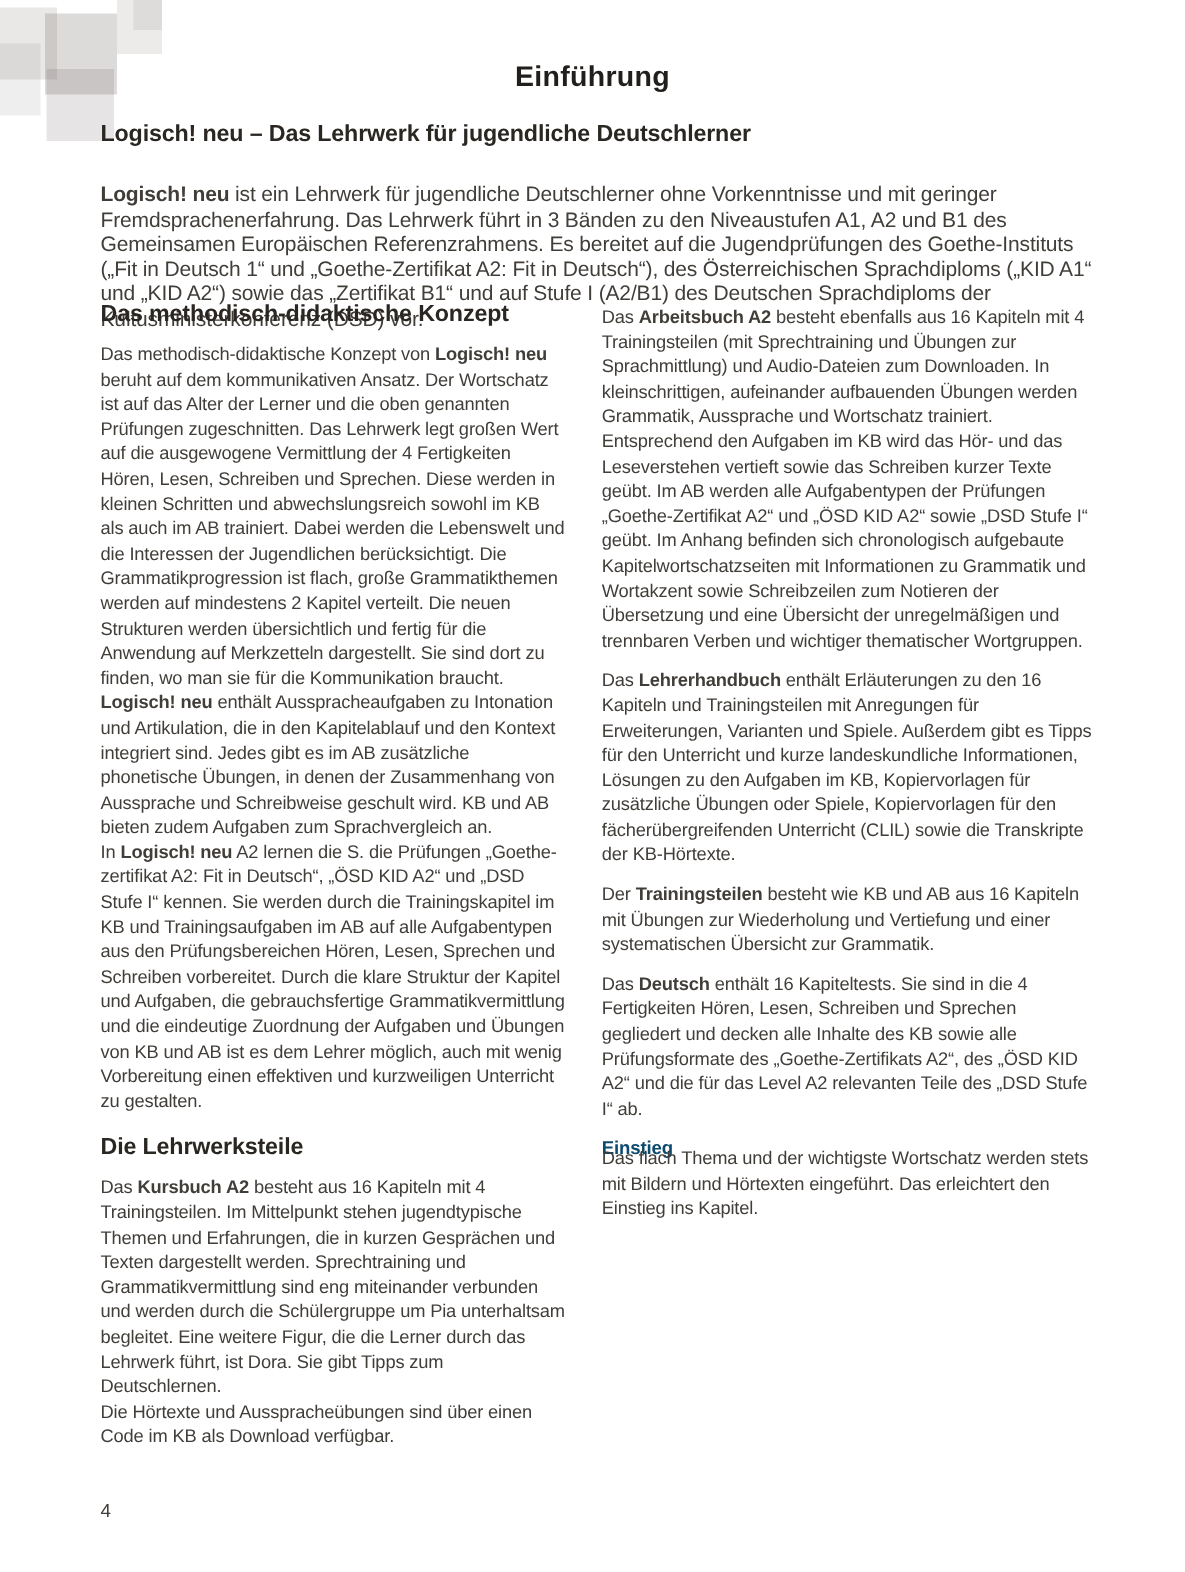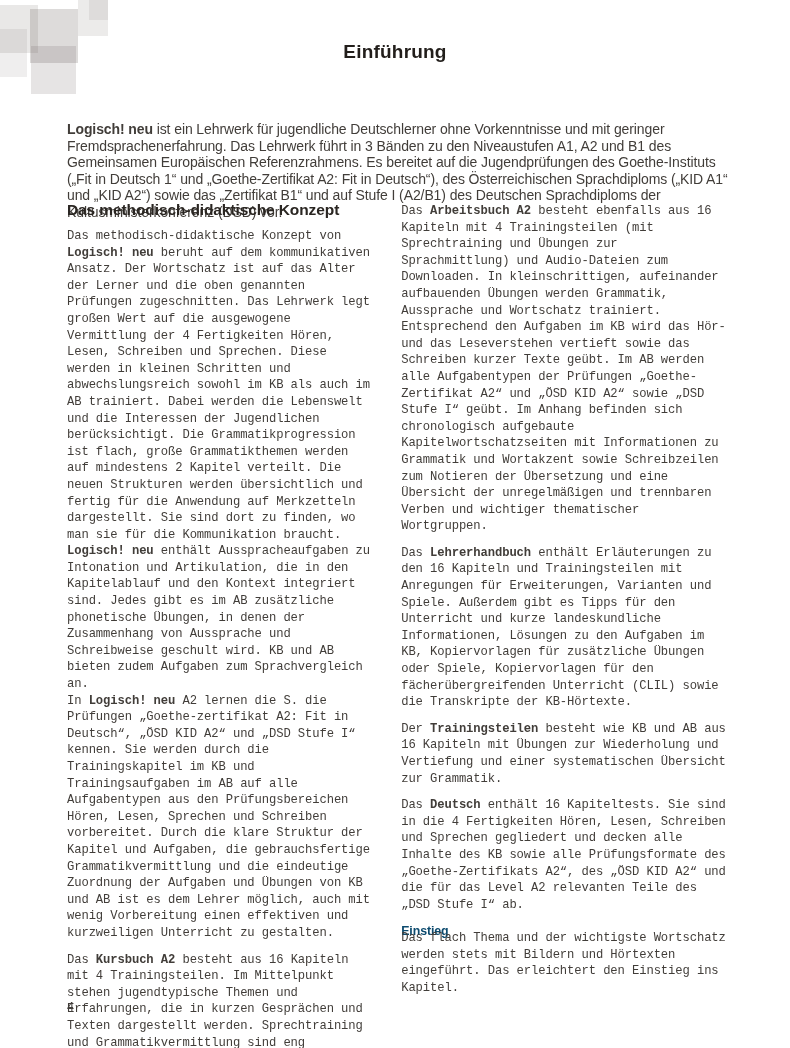--- a/index.html
+++ b/index.html
@@ -21,21 +21,21 @@
     position:absolute;top:107px;left:67px;width:664px;
     font-size:14px;line-height:16.6px;color:#413d39;letter-spacing:-.1px;
   }
   .columns{
     position:absolute;top:203px;left:67px;width:662px;
     display:flex;gap:24px;align-items:flex-start;color:#413d39;
   }
   .col{font-size:12.2px;line-height:16.6px;letter-spacing:-.1px;}
   .col-left{width:316px;}
   .col-right{width:334px;}
-  .col p{margin:0 0 10px;font-family:Liberation Mono, monospace;}
+  .col p{margin:0 0 10px;}
   .col p.cont{margin-top:-10px;}
   .col h2{
     font-size:15.5px;font-weight:bold;color:#2a2622;
     margin:14px 0 9px;line-height:18px;letter-spacing:-.1px;
   }
   .col h2:first-child{margin-top:-2px;}
   .col h3{
     font-size:12.4px;font-weight:bold;color:#0c4a6e;
     margin:0;line-height:16.6px;
   }
@@ -53,30 +53,33 @@
       <div class="sq" style="left: 0px; top: 5px; width: 38px; height: 48px; background: rgba(99, 90, 85, 0.14);"></div>
       <div class="sq" style="left: 0px; top: 29px; width: 27px; height: 48px; background: rgba(99, 90, 85, 0.1);"></div>
       <div class="sq" style="left: 30px; top: 9px; width: 48px; height: 54px; background: rgba(99, 90, 85, 0.22);"></div>
       <div class="sq" style="left: 31px; top: 46px; width: 45px; height: 48px; background: rgba(99, 90, 85, 0.16);"></div>
       <div class="sq" style="left: 78px; top: 0px; width: 30px; height: 36px; background: rgba(99, 90, 85, 0.12);"></div>
       <div class="sq" style="left: 89px; top: 0px; width: 19px; height: 20px; background: rgba(99, 90, 85, 0.1);"></div>
     </div>
 
   <div class="page-title">Einführung</div>
 
+  <div class="main-heading">Logisch! neu – Das Lehrwerk für jugendliche Deutschlerner</div>
 
   <p class="intro"><strong>Logisch! neu</strong><span> ist ein Lehrwerk für jugendliche Deutschlerner ohne Vorkenntnisse und mit geringer Fremdsprachenerfahrung. Das Lehrwerk führt in 3 Bänden zu den Niveaustufen A1, A2 und B1 des Gemeinsamen Europäischen Referenzrahmens. Es bereitet auf die Jugendprüfungen des Goethe-Instituts („Fit in Deutsch 1“ und „Goethe-Zertifikat A2: Fit in Deutsch“), des Österreichischen Sprachdiploms („KID A1“ und „KID A2“) sowie das „Zertifikat B1“ und auf Stufe I (A2/B1) des Deutschen Sprachdiploms der Kultusministerkonferenz (DSD) vor.</span></p>
 
   <div class="columns">
     <div class="col col-left">
         <h2>Das methodisch-didaktische Konzept</h2>
         <p><span>Das methodisch-didaktische Konzept von </span><strong>Logisch! neu</strong><span> beruht auf dem kommunikativen Ansatz. Der Wortschatz ist auf das Alter der Lerner und die oben genannten Prüfungen zugeschnitten. Das Lehrwerk legt großen Wert auf die ausgewogene Vermittlung der 4 Fertigkeiten Hören, Lesen, Schreiben und Sprechen. Diese werden in kleinen Schritten und abwechslungsreich sowohl im KB als auch im AB trainiert. Dabei werden die Lebenswelt und die Interessen der Jugendlichen berücksichtigt. Die Grammatikprogression ist flach, große Grammatikthemen werden auf mindestens 2 Kapitel verteilt. Die neuen Strukturen werden übersichtlich und fertig für die Anwendung auf Merkzetteln dargestellt. Sie sind dort zu finden, wo man sie für die Kommunikation braucht.</span></p>
         <p class="cont"><strong>Logisch! neu</strong><span> enthält Ausspracheaufgaben zu Intonation und Artikulation, die in den Kapitelablauf und den Kontext integriert sind. Jedes gibt es im AB zusätzliche phonetische Übungen, in denen der Zusammenhang von Aussprache und Schreibweise geschult wird. KB und AB bieten zudem Aufgaben zum Sprachvergleich an.</span></p>
         <p class="cont"><span>In </span><strong>Logisch! neu</strong><span> A2 lernen die S. die Prüfungen „Goethe-zertifikat A2: Fit in Deutsch“, „ÖSD KID A2“ und „DSD Stufe I“ kennen. Sie werden durch die Trainingskapitel im KB und Trainingsaufgaben im AB auf alle Aufgabentypen aus den Prüfungsbereichen Hören, Lesen, Sprechen und Schreiben vorbereitet. Durch die klare Struktur der Kapitel und Aufgaben, die gebrauchsfertige Grammatikvermittlung und die eindeutige Zuordnung der Aufgaben und Übungen von KB und AB ist es dem Lehrer möglich, auch mit wenig Vorbereitung einen effektiven und kurzweiligen Unterricht zu gestalten.</span></p>
+        <h2>Die Lehrwerksteile</h2>
         <p><span>Das </span><strong>Kursbuch A2</strong><span> besteht aus 16 Kapiteln mit 4 Trainingsteilen. Im Mittelpunkt stehen jugendtypische Themen und Erfahrungen, die in kurzen Gesprächen und Texten dargestellt werden. Sprechtraining und Grammatikvermittlung sind eng miteinander verbunden und werden durch die Schülergruppe um Pia unterhaltsam begleitet. Eine weitere Figur, die die Lerner durch das Lehrwerk führt, ist Dora. Sie gibt Tipps zum Deutschlernen.</span></p>
+        <p class="cont"><span>Die Hörtexte und Ausspracheübungen sind über einen Code im KB als Download verfügbar.</span></p>
       </div>
     <div class="col col-right">
         <p><span>Das </span><strong>Arbeitsbuch A2</strong><span> besteht ebenfalls aus 16 Kapiteln mit 4 Trainingsteilen (mit Sprechtraining und Übungen zur Sprachmittlung) und Audio-Dateien zum Downloaden. In kleinschrittigen, aufeinander aufbauenden Übungen werden Grammatik, Aussprache und Wortschatz trainiert. Entsprechend den Aufgaben im KB wird das Hör- und das Leseverstehen vertieft sowie das Schreiben kurzer Texte geübt. Im AB werden alle Aufgabentypen der Prüfungen „Goethe-Zertifikat A2“ und „ÖSD KID A2“ sowie „DSD Stufe I“ geübt. Im Anhang befinden sich chronologisch aufgebaute Kapitelwortschatzseiten mit Informationen zu Grammatik und Wortakzent sowie Schreibzeilen zum Notieren der Übersetzung und eine Übersicht der unregelmäßigen und trennbaren Verben und wichtiger thematischer Wortgruppen.</span></p>
         <p><span>Das </span><strong>Lehrerhandbuch</strong><span> enthält Erläuterungen zu den 16 Kapiteln und Trainingsteilen mit Anregungen für Erweiterungen, Varianten und Spiele. Außerdem gibt es Tipps für den Unterricht und kurze landeskundliche Informationen, Lösungen zu den Aufgaben im KB, Kopiervorlagen für zusätzliche Übungen oder Spiele, Kopiervorlagen für den fächerübergreifenden Unterricht (CLIL) sowie die Transkripte der KB-Hörtexte.</span></p>
         <p><span>Der </span><strong>Trainingsteilen</strong><span> besteht wie KB und AB aus 16 Kapiteln mit Übungen zur Wiederholung und Vertiefung und einer systematischen Übersicht zur Grammatik.</span></p>
         <p><span>Das </span><strong>Deutsch</strong><span> enthält 16 Kapiteltests. Sie sind in die 4 Fertigkeiten Hören, Lesen, Schreiben und Sprechen gegliedert und decken alle Inhalte des KB sowie alle Prüfungsformate des „Goethe-Zertifikats A2“, des „ÖSD KID A2“ und die für das Level A2 relevanten Teile des „DSD Stufe I“ ab.</span></p>
         <h3>Einstieg</h3>
         <p class="cont"><span>Das flach Thema und der wichtigste Wortschatz werden stets mit Bildern und Hörtexten eingeführt. Das erleichtert den Einstieg ins Kapitel.</span></p>
       </div>
   </div>

